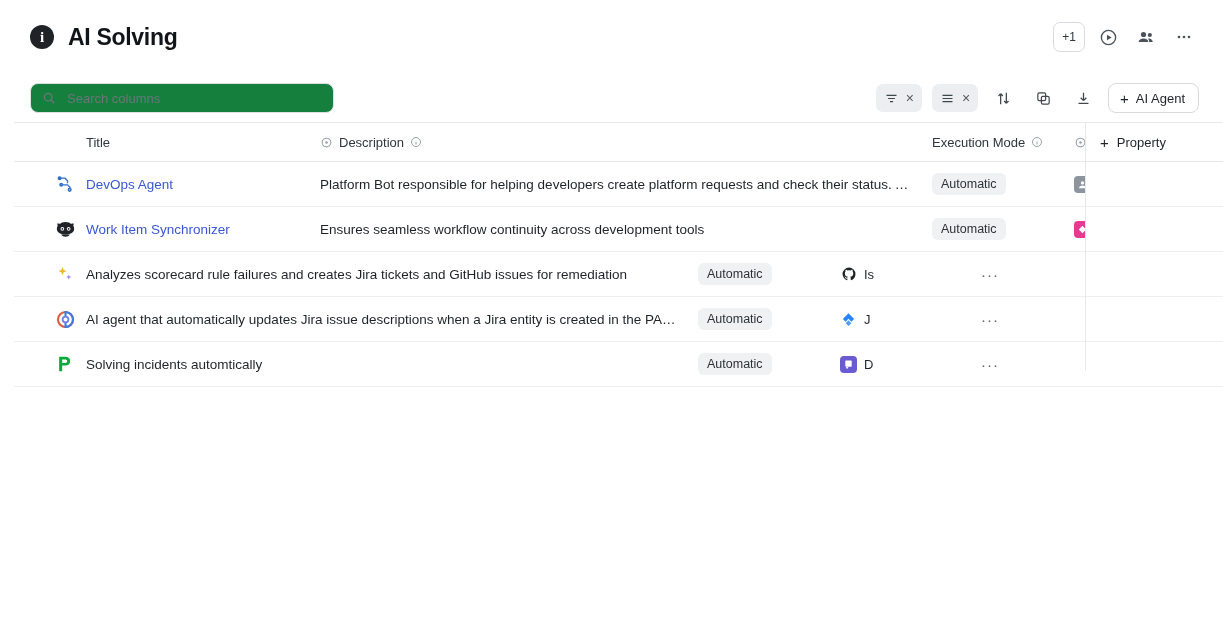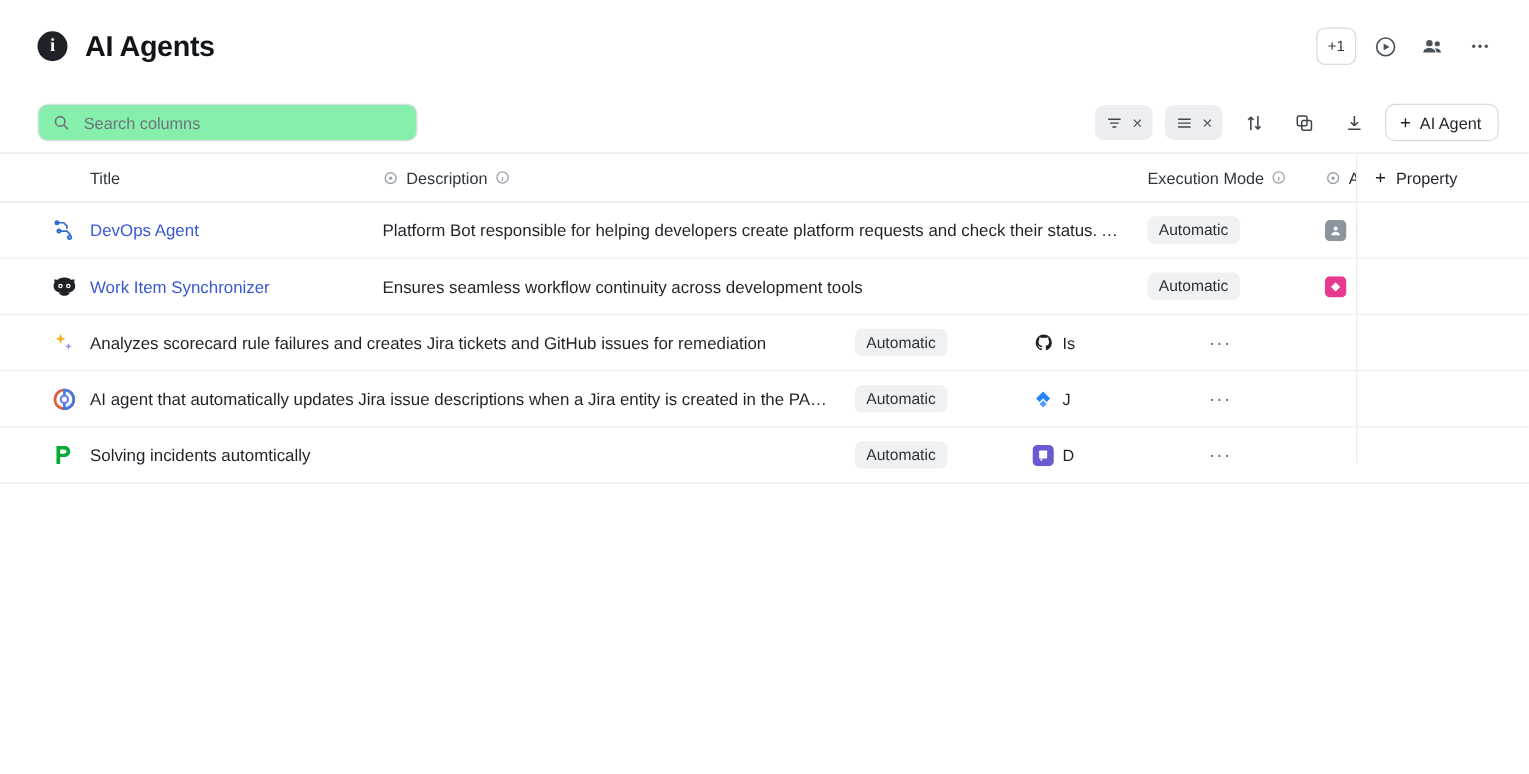--- a/index.html
+++ b/index.html
@@ -75,21 +75,21 @@
   }
   .search-box {
     width: 304px;
     height: 30px;
     border: 1px solid #dcdfe4;
     border-radius: 8px;
     display: flex;
     align-items: center;
     gap: 9px;
     padding: 0 11px;
-    background: #86efac;
+    background: #15803d;
   }
   .search-box input {
     border: none;
     outline: none;
     font-size: 13px;
     font-family: "Liberation Sans", sans-serif;
     color: #1f2328;
     background: transparent;
     width: 100%;
   }
@@ -132,20 +132,21 @@
     padding: 0 13px 0 11px;
     font-size: 13px;
     color: #1f2328;
     font-weight: 500;
   }
 
   
   .table {
     position: relative;
     width: 100%;
+    padding-left: 14px;
   }
   .thead {
     height: 40px;
     display: flex;
     align-items: center;
     border-bottom: 1px solid #e6e8eb;
     border-top: 1px solid #e6e8eb;
     font-size: 13px;
     color: #30363d;
     font-weight: 500;
@@ -249,21 +250,21 @@
 
   
   .g { display: inline-flex; align-items: center; justify-content: center; }
 </style>
 </head>
 <body>
 
 <div class="header">
   <div class="title-group">
     <div class="info-badge">i</div>
-    <div class="page-title">AI Agents</div>
+    <div class="page-title">AI Solving</div>
   </div>
   <div class="header-spacer"></div>
   <div class="header-actions">
     <div class="plus-one">+1</div>
     <div class="icon-btn">
       <svg width="19" height="19" viewBox="0 0 24 24" fill="none" stroke="currentColor" stroke-width="1.7">
         <circle cx="12" cy="12" r="9"></circle>
           <path d="M10 8.5l6 3.5-6 3.5z" fill="currentColor" stroke="none"></path>
       </svg>
     </div>

